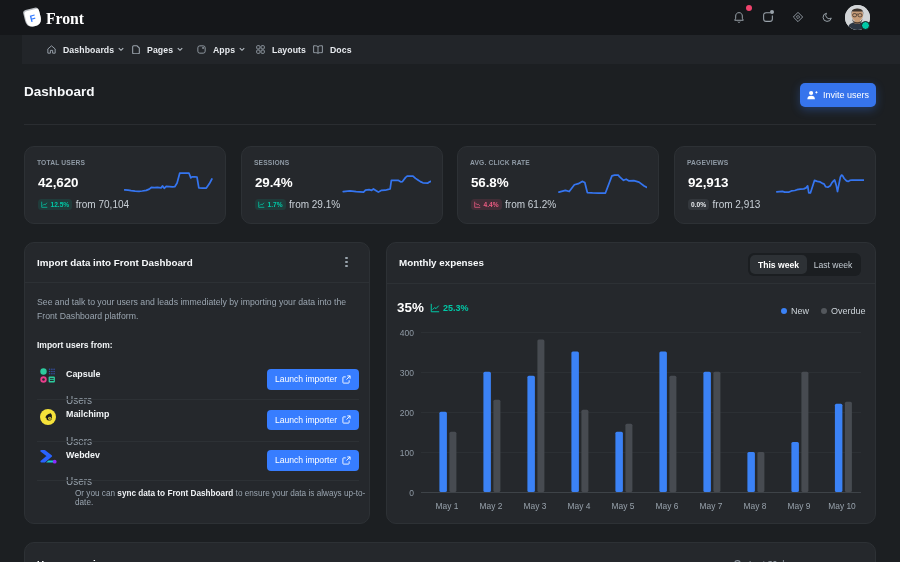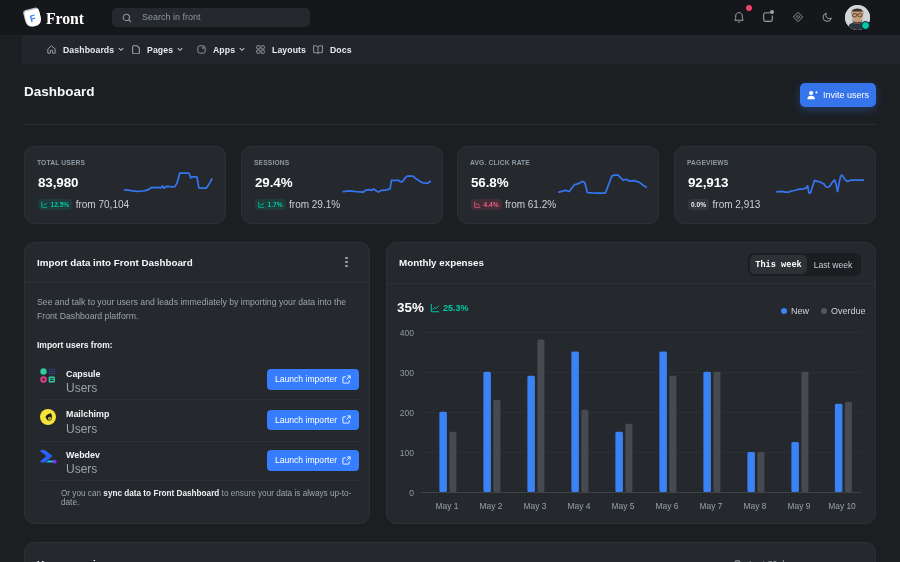--- a/index.html
+++ b/index.html
@@ -46,30 +46,30 @@
   
   #card-import { left:24px; top:242px; width:346px; height:282px; }
   .cardhead { position:absolute; left:12px; top:14px; font-size:9.8px; font-weight:bold; color:#f7f9fb; }
   .carddiv { position:absolute; left:0; width:100%; height:1px; background:#2d3135; }
   #dots { position:absolute; right:21.5px; top:13.5px; } #dots i { display:block; width:2.4px; height:2.4px; border-radius:50%; background:#9aa5ae; margin-bottom:1.7px; }
   #importp { position:absolute; left:12px; top:53px; font-size:8.7px; color:#9aa5b0; line-height:13.5px; white-space:nowrap; }
   #importh { position:absolute; left:12px; top:97px; font-size:8.5px; font-weight:bold; color:#f2f5f7; }
   .irow { position:absolute; left:12px; width:322px; height:41px; }
   .irow .ic { position:absolute; left:3px; top:1px; }
   .irow .nm { position:absolute; left:29px; top:1.5px; font-size:8.9px; font-weight:bold; color:#f2f5f7; }
-  .irow .us { position:absolute; left:29px; top:14px; font-size:12px; color:#97a2ac; }
+  .irow .us { position:absolute; left:29px; top:28px; font-size:10px; color:#97a2ac; }
   .lbtn { position:absolute; right:0px; top:2px; width:92px; height:20.5px; background:#377dff; border-radius:4px; color:#fff; font-size:8.6px; display:flex; align-items:center; justify-content:center; }
   .lbtn svg { margin-left:5px; }
-  #importfoot { position:absolute; left:12px; top:246px; font-size:8.2px; color:#9aa5b0;padding-left:24px; }
+  #importfoot { position:absolute; left:26px; top:246px; font-size:8.2px; color:#9aa5b0;padding-left:24px; }
   #importfoot b { color:#eef1f4; }
 
   
   #card-exp { left:386px; top:242px; width:490px; height:282px; }
   #seg { position:absolute; right:14px; top:10px; width:113px; height:23px; background:#1b1e21; border-radius:6px; display:flex; padding:2px; }
-  #seg .s1 { width:57px; height:19px; background:#2d3135; border-radius:5px; color:#fff; font-size:8.6px; font-weight:bold; display:flex; align-items:center; justify-content:center;font-family:Liberation Mono, monospace; }
+  #seg .s1 { width:57px; height:19px; background:#2d3135; border-radius:5px; color:#fff; font-size:8.6px; font-weight:bold; display:flex; align-items:center; justify-content:center; }
   #seg .s2 { width:52px; height:19px; color:#c4ccd3; font-size:8.6px; display:flex; align-items:center; justify-content:center; }
   #bigpct { position:absolute; left:10px; top:57px; font-size:13.4px; font-weight:bold; color:#fff; }
   #grow { position:absolute; left:43px; top:60px; font-size:9px; font-weight:bold; color:#00c9a7; display:flex; align-items:center; }
   #grow svg { margin-right:3px; }
   .legend { position:absolute; top:63px; font-size:9px; color:#ccd3d9; display:flex; align-items:center; }
   .ldot { display:inline-block; width:6px; height:6px; border-radius:50%; margin-right:4px; }
 
   
   #card-bottom { left:24px; top:542px; width:852px; height:40px; }
 </style>
@@ -78,27 +78,20 @@
 
 <div id="topbar">
   <svg class="abs" style="left:23px;top:7px" width="19" height="21" viewBox="0 0 19 21">
     <g transform="rotate(-14 9.5 10.5)">
       <path d="M4.5 1.5 L14 1.5 Q17.5 1.5 17.5 5 L17.5 11 Q17.5 19.5 9.5 19.5 Q1.5 19.5 1.5 11.5 L1.5 4.5 Q1.5 1.5 4.5 1.5 Z" fill="#b9bdc2"></path>
       <path d="M5 3 L14.5 3 Q17.5 3 17.5 6 L17.5 11.5 Q17.5 19.5 10 19.5 Q2.5 19.5 2.5 12 L2.5 5.5 Q2.5 3 5 3 Z" fill="#fff"></path>
       <text x="9.7" y="14.6" font-size="9.5" font-weight="bold" fill="#377dff" text-anchor="middle" font-family="Liberation Sans">F</text>
     </g>
   </svg>
   <div id="logoname">Front</div>
-  <div id="search">
-    <svg class="sicon" width="10" height="10" viewBox="0 0 16 16" fill="none" stroke="#8c97a1" stroke-width="1.8">
-        <circle cx="7" cy="7" r="5"></circle>
-        <path d="M11 11 L14.5 14.5"></path>
-      </svg>
-    <div class="stext">Search in front</div>
-  </div>
 
   <svg class="topicon" style="left:733px;top:11px" width="12" height="13" viewBox="0 0 16 17" fill="none" stroke="#9aa3ab" stroke-width="1.3">
       <path d="M8 2 C5 2 3.6 4.2 3.6 6.5 L3.6 9.5 L2.3 12.2 L13.7 12.2 L12.4 9.5 L12.4 6.5 C12.4 4.2 11 2 8 2 Z"></path>
       <path d="M6.5 14.2 C6.8 15.2 9.2 15.2 9.5 14.2"></path>
     </svg>
   <div class="abs" style="left:745.5px;top:4.5px;width:6.5px;height:6.5px;border-radius:50%;background:#f0436d"></div>
   <svg class="topicon" style="left:762px;top:11px" width="12" height="12" viewBox="0 0 16 16" fill="none" stroke="#9aa3ab" stroke-width="1.4">
       <path d="M11 2.2 L5.5 2.2 Q2.2 2.2 2.2 5.5 L2.2 10.5 Q2.2 13.8 5.5 13.8 L10.5 13.8 Q13.8 13.8 13.8 10.5 L13.8 6"></path>
     </svg>
   <div class="abs" style="left:770px;top:10px;width:4px;height:4px;border-radius:50%;background:#9aa3ab"></div>
@@ -177,21 +170,21 @@
   <svg width="11" height="10" viewBox="0 0 16 14" fill="#fff">
       <circle cx="6" cy="4" r="3"></circle>
       <path d="M0.5 13 Q0.5 8 6 8 Q11.5 8 11.5 13 Z"></path>
       <path d="M12.2 3.2 L15.3 3.2 M13.75 1.7 L13.75 4.7" stroke="#fff" stroke-width="1.4" fill="none"></path>
     </svg>
   Invite users
 </div>
 
 <div class="card statcard" style="left:24px">
   <div class="slabel">TOTAL USERS</div>
-  <div class="svalue">83,980</div>
+  <div class="svalue">42,620</div>
   <div class="srow">
     <div class="sbadge badge-green"><svg width="7" height="7" viewBox="0 0 10 10" fill="none" stroke="#00c9a7" stroke-width="1.1">
           <path d="M1 1 L1 9 L9 9"></path>
           <path d="M2.5 6.5 L4.5 4.5 L6 5.5 L8.5 2.5"></path>
         </svg>12.5%</div>
     <div class="sfrom">from 70,104</div>
   </div>
   <svg class="spark" width="90" height="29" viewBox="0 0 89 25" fill="none" stroke="#3575f0" stroke-width="1.7" stroke-linejoin="round" stroke-linecap="round">
       <path d="M0.7 21.7 L4 22 L7 22.6 L11 23.1 L14.8 23.3 L18 22.9 L22 22.3 L25 21 L27 19.4 L30 19.6 L33 19.3 L36.8 19.7 L38 17.8 L39.8 20.2 L41.7 18.4 L45 18.5 L48 18.7 L50.2 18.6 L52.5 15 L55.1 5.3 L58 5.2 L61.5 5.3 L64.3 5.3 L66.1 9.9 L67.3 8.9 L70 8.8 L72.2 9.1 L74 19.9 L77.5 20 L81.4 20 L84.5 15.5 L86.9 11"></path>
     </svg>

